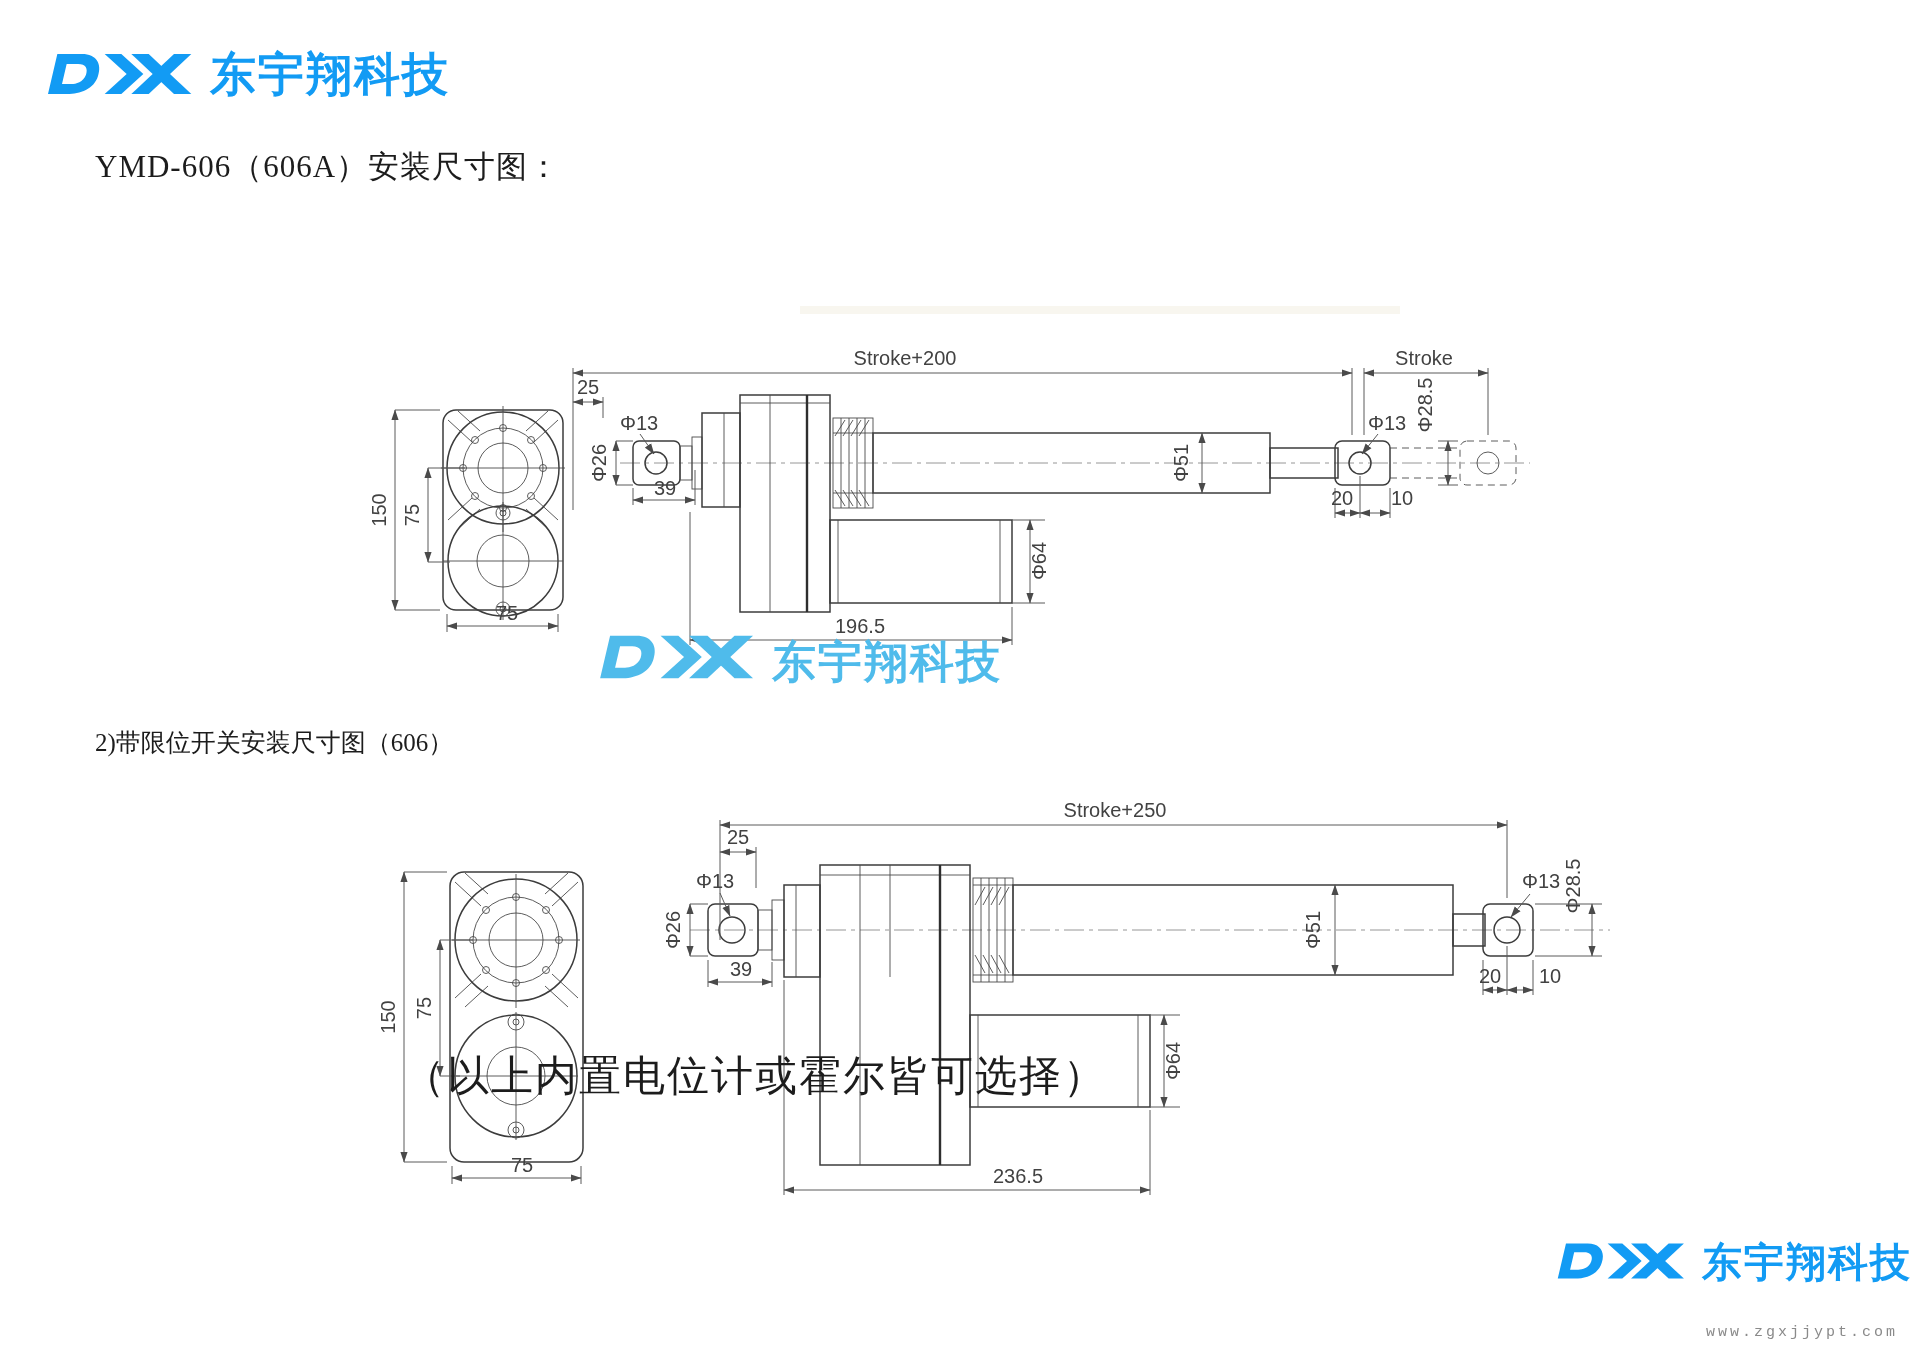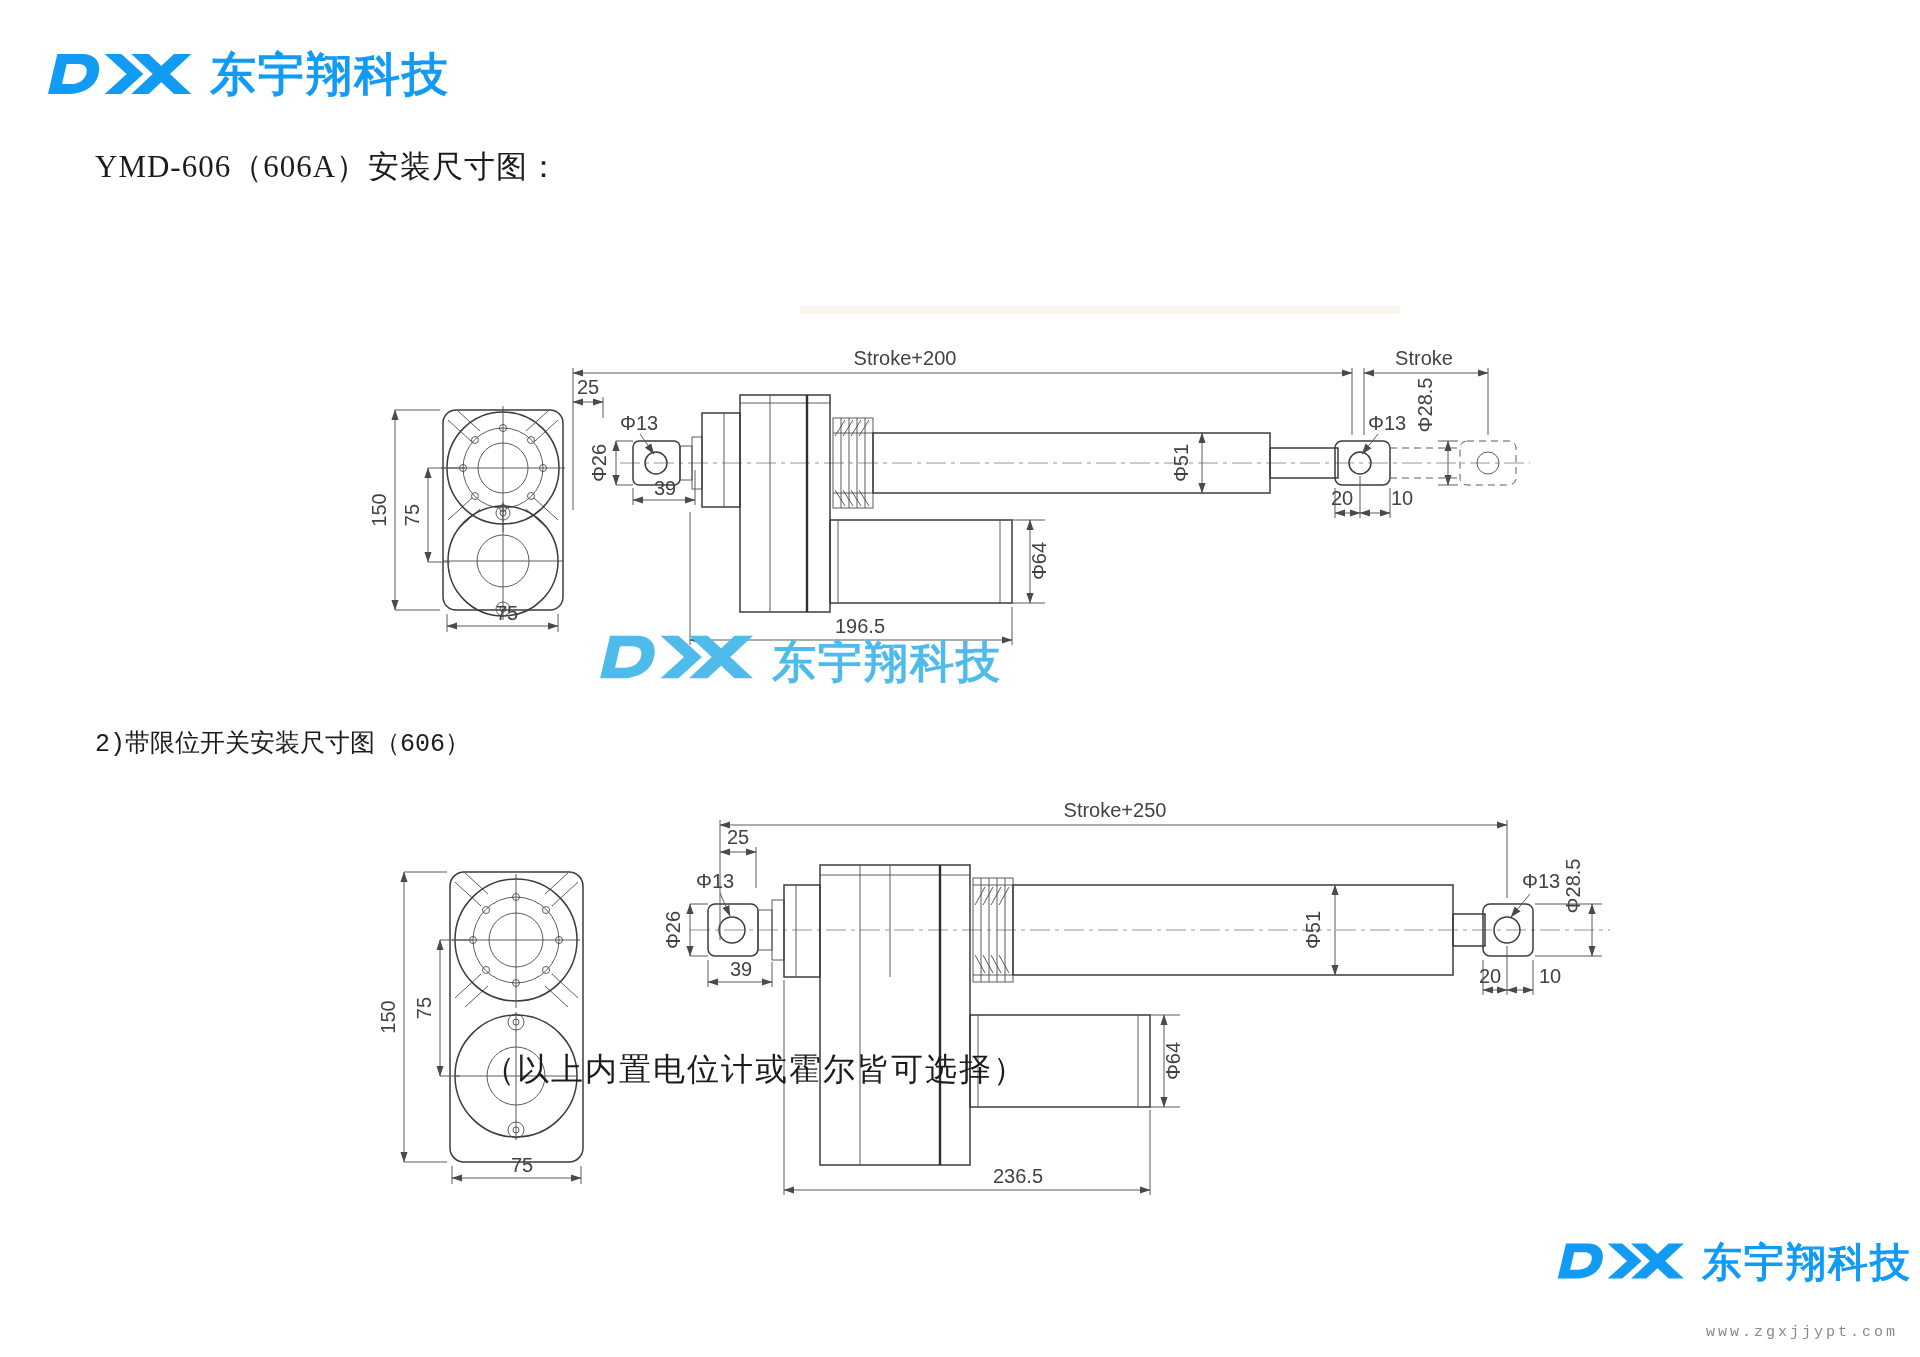--- a/index.html
+++ b/index.html
@@ -8,21 +8,21 @@
   .abs{position:absolute;}
   
   .logo{display:flex;align-items:flex-end;gap:14px;}
   .logo-text{font-weight:700;letter-spacing:2px;font-family:"Liberation Sans",sans-serif;}
   .logo-blue{color:#129BF4;}
   .logo-light{color:#4FBBEB;}
   
   .serif{font-family:"Liberation Serif","DejaVu Serif",serif;color:#1c1c1c;}
   .title{font-size:31px;letter-spacing:1px;}
   .subtitle{font-size:25px;}
-  .footnote{font-size:32px;letter-spacing:2px;text-align:center;}
+  .footnote{font-size:42px;letter-spacing:2px;text-align:center;}
   .url{font-family:Liberation Mono, monospace;font-size:15px;
        color:#8a8a8a;letter-spacing:3px;}
   
   svg .ol{stroke:#3c3c3c;fill:none;stroke-width:1.5;}
   svg .th{stroke:#4a4a4a;fill:none;stroke-width:0.9;}
   svg .bold{stroke:#2e2e2e;fill:none;stroke-width:2.4;}
   svg .dim{stroke:#5a5a5a;fill:none;stroke-width:1;}
   svg .cl{stroke:#8a8a8a;fill:none;stroke-width:0.9;stroke-dasharray:20 5 4 5;}
   svg .dash{stroke-dasharray:7 5;}
   svg text.dt{fill:#424242;font:20px "Liberation Sans",sans-serif;stroke:none;}
@@ -179,21 +179,21 @@
         <path fill-rule="evenodd" d="M3,62 L17,2 L54,2 C76,2 84,17 78,35 C72,55 51,62 32,62 Z
                                      M24,47 L31,17 L48,17 C60,17 63,24 60,33 C56,44 45,47 38,47 Z"></path>
         <path d="M88,2 L113,2 L146,32 L113,62 L88,62 L121,32 Z"></path>
         <path d="M128,2 L154,2 L218,62 L192,62 Z"></path>
         <path d="M192,2 L218,2 L154,62 L128,62 Z"></path>
       </g>
     </svg>
     <span class="logo-text logo-light" style="font-size:44px;">东宇翔科技</span>
   </div>
 
-  <div class="abs serif subtitle" style="left:95px;top:726px;font-family:Liberation Mono, monospace;">2)带限位开关安装尺寸图（606）</div>
+  <div class="abs serif subtitle" style="left:95px;top:726px;">2)带限位开关安装尺寸图（606）</div>
 
   <svg class="abs" style="left:300px;top:790px;" width="1340" height="430" viewBox="0 0 1340 430">
 
     <g>
       <rect class="ol" x="150" y="82" width="133" height="290" rx="14"></rect>
       <path class="th" d="M155,92 L181,116 M165,83 L188,104 M278,92 L252,116 M268,83 L245,104
                           M155,208 L181,184 M165,217 L188,196 M278,208 L252,184 M268,217 L245,196"></path>
       <circle class="ol" cx="216" cy="150" r="61"></circle>
       <circle class="th" cx="216" cy="150" r="43"></circle>
       <circle class="th" cx="216" cy="150" r="27"></circle>

